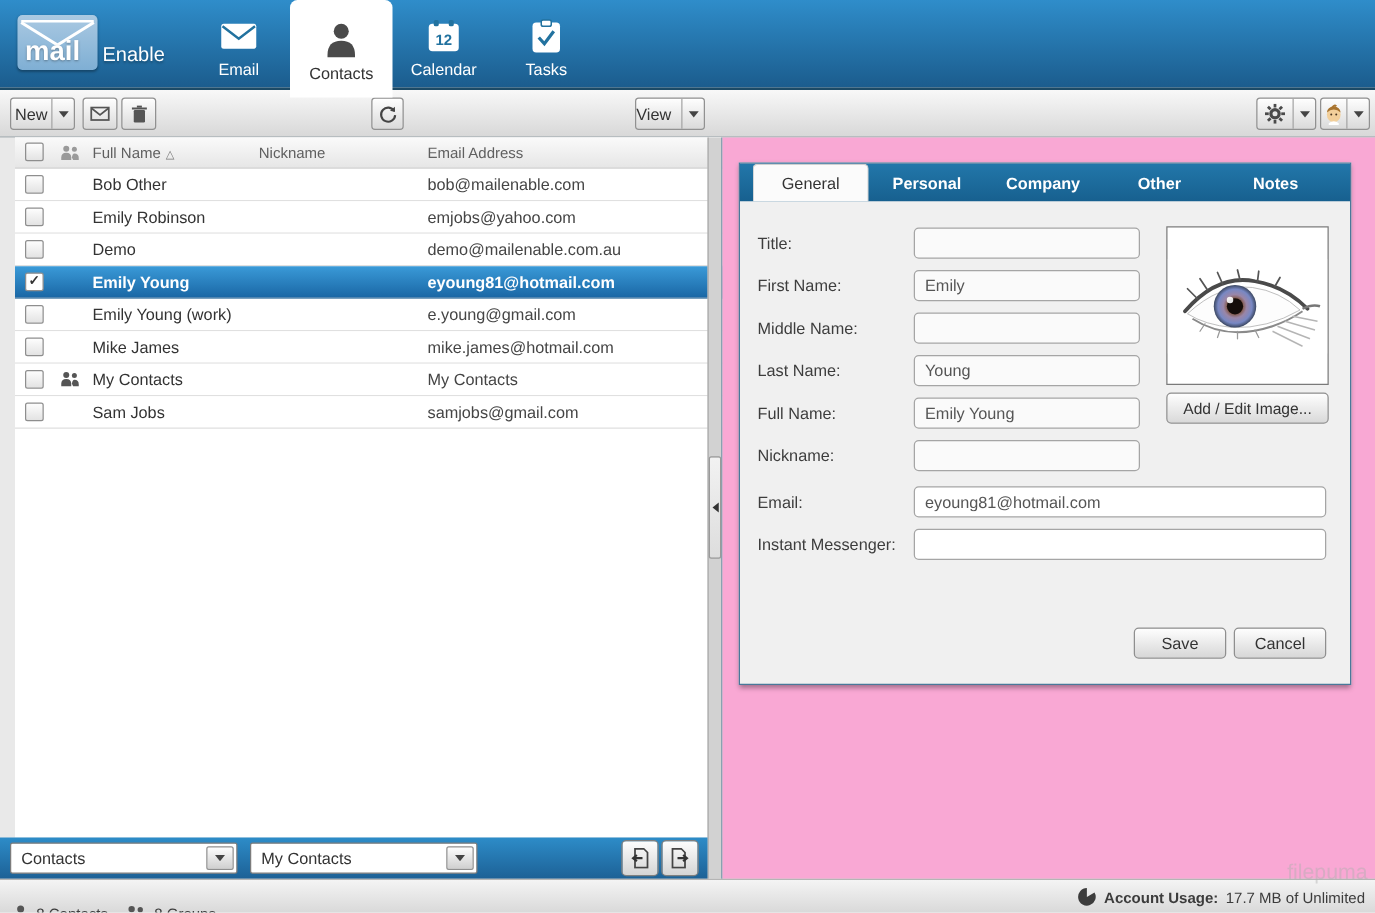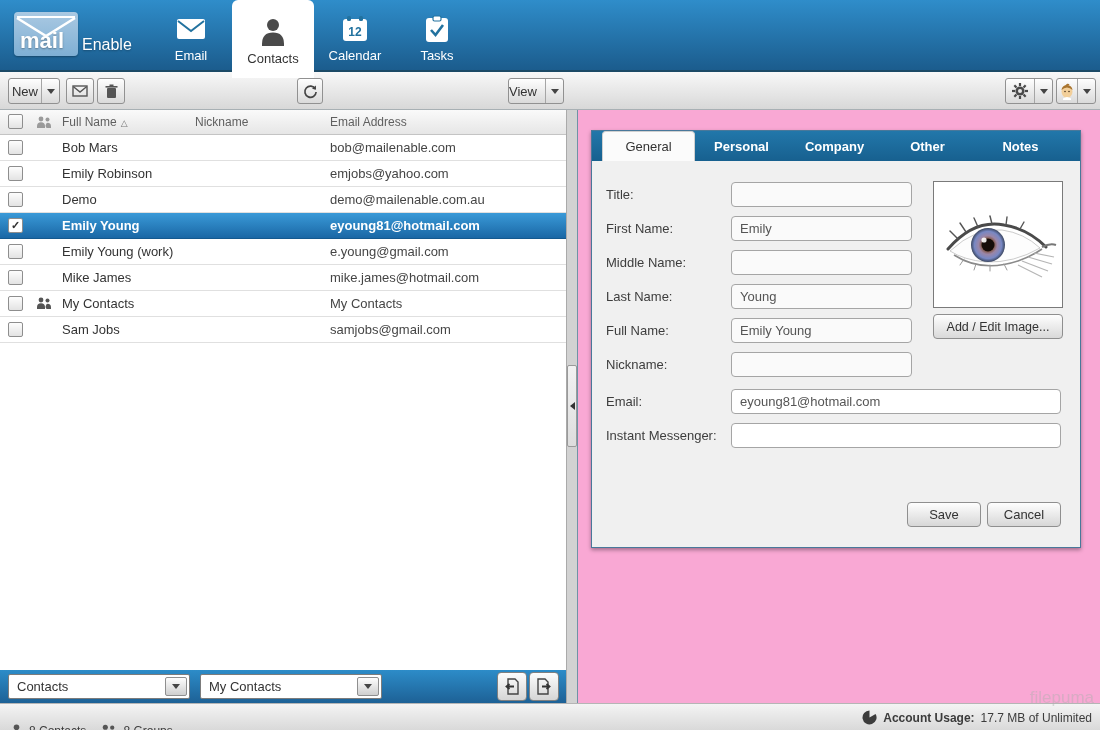--- a/index.html
+++ b/index.html
@@ -38,21 +38,21 @@
     display:flex; align-items:center; justify-content:center; }
   .caret { width:0; height:0; border-left:4px solid transparent; border-right:4px solid transparent;
     border-top:5px solid #444; }
   #search-wrap { position:absolute; left:330px; top:7px; width:170px; height:25px;
     background:#fff; border:1px solid #999; border-radius:3px; display:flex; align-items:center; }
   #search-input { flex:1; border:none; outline:none; font-size:12px; font-style:italic;
     color:#555; background:transparent; font-family:"Liberation Sans",sans-serif; }
   #search-input::placeholder { color:#8a8a8a; font-style:italic; }
 
   
-  #left-pane { position:absolute; left:0; top:110px; width:566px; height:560px; background:#fff; }
+  #left-pane { position:absolute; left:12px; top:110px; width:566px; height:560px; background:#fff; }
   #thead { position:absolute; left:0; top:0; width:566px; height:25px;
     background:linear-gradient(#fafafa,#e6e6e6); border-bottom:1px solid #c4c4c4;
     font-size:12px; color:#5f5f5f; }
   #thead .hname { position:absolute; left:62px; top:5px; cursor:pointer; }
   #thead .hsort { font-size:9px; color:#777; margin-left:4px; }
   #thead .hnick { position:absolute; left:195px; top:5px; cursor:pointer; }
   #thead .hemail { position:absolute; left:330px; top:5px; cursor:pointer; }
   .cbx { position:absolute; left:8px; top:4px; width:15px; height:15px;
     border:1px solid #8e8e8e; border-radius:2px; background:linear-gradient(#fdfdfd,#e3e3e3);
     font-size:11px; line-height:13px; text-align:center; color:#333; cursor:pointer; }
@@ -282,21 +282,21 @@
       </svg>
       <span class="hname"><span>Full Name</span><span class="hsort">△</span></span>
       <span class="hnick">Nickname</span>
       <span class="hemail">Email Address</span>
     </div>
     <div id="rows">
 
         <div class="row">
           <span class="cbx"></span>
 
-          <span class="c-name">Bob Mars</span>
+          <span class="c-name">Bob Other</span>
           <span class="c-nick"></span>
           <span class="c-email">bob@mailenable.com</span>
         </div>
 
         <div class="row">
           <span class="cbx"></span>
 
           <span class="c-name">Emily Robinson</span>
           <span class="c-nick"></span>
           <span class="c-email">emjobs@yahoo.com</span>

